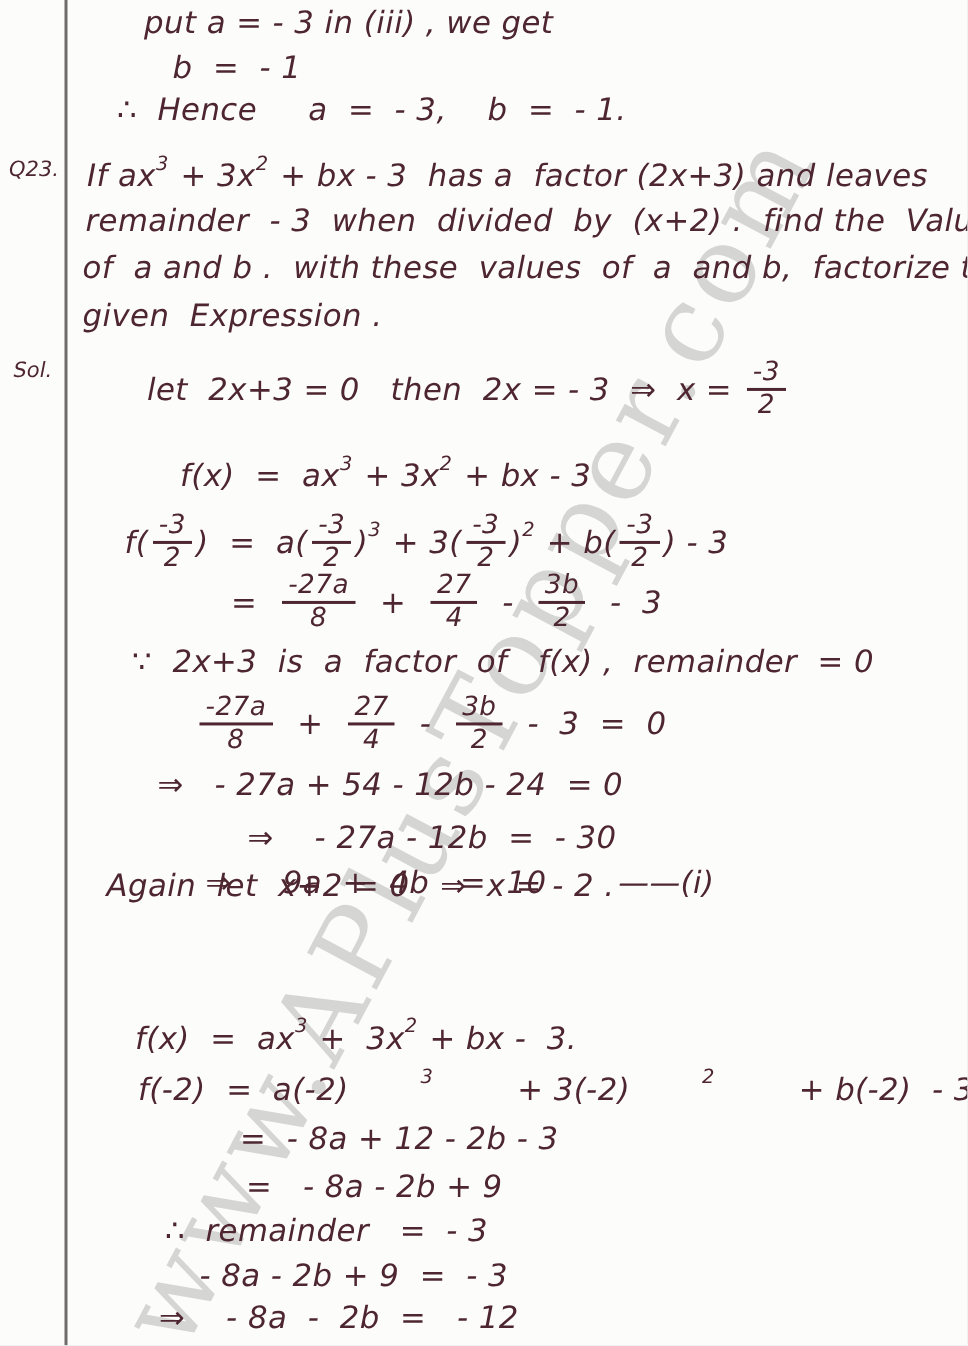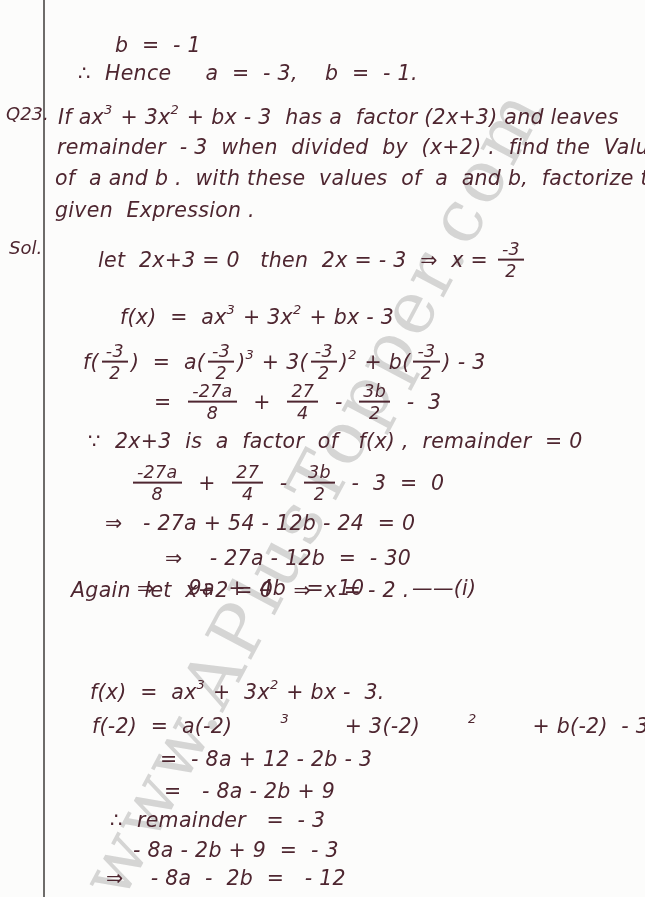--- a/index.html
+++ b/index.html
@@ -18,21 +18,21 @@
     position:absolute; left:312px; top:492px;
     transform:translate(-50%,-50%) rotate(-62deg);
     font-family:"DejaVu Serif", serif; font-style:normal;
     font-size:72px; letter-spacing:4px; white-space:nowrap;
     color:rgba(150,150,150,0.38);
     z-index:0;
     user-select:none;
   }
   .margin-note {
     position:absolute; transform:translateY(-50%);
-    font-size:18px; z-index:1; white-space:pre;
+    font-size:14px; z-index:1; white-space:pre;
   }
   .hw-line {
     position:absolute; transform:translateY(-50%);
     display:flex; align-items:center;
     white-space:pre; font-size:20.5px; letter-spacing:0.3px;
     z-index:1;
   }
   .run { display:inline-block; }
   .sup { font-size:13px; position:relative; top:-8px; margin:0 1px 0 0; }
   .frac {
@@ -44,20 +44,21 @@
 </style>
 </head>
 <body>
 
 <div class="page">
   <div class="margin-rule"></div>
   <div class="watermark">www.APlusTopper.com</div>
   <div class="margin-note" style="top:113px; left:6px;">Q23.</div>
   <div class="margin-note" style="top:247px; left:9px;text-align:right;">Sol.</div>
 
+<div class="hw-line" style="top: 15px; left: 96px;"><span class="run">put&nbsp;a&nbsp;=&nbsp;-&nbsp;3&nbsp;in&nbsp;(iii)&nbsp;,&nbsp;we&nbsp;get</span></div>
     <div class="hw-line" style="top: 45px; left: 115px;"><span class="run">b&nbsp;&nbsp;=&nbsp;&nbsp;-&nbsp;1</span></div>
     <div class="hw-line" style="top: 73px; left: 78px; text-align: center;"><span class="run">∴&nbsp;&nbsp;Hence&nbsp;&nbsp;&nbsp;&nbsp;&nbsp;a&nbsp;&nbsp;=&nbsp;&nbsp;-&nbsp;3,&nbsp;&nbsp;&nbsp;&nbsp;b&nbsp;&nbsp;=&nbsp;&nbsp;-&nbsp;1.</span></div>
     <div class="hw-line" style="top: 117px; left: 58px;"><span class="run">If&nbsp;ax</span><span class="sup">3</span><span class="run">&nbsp;+&nbsp;3x</span><span class="sup">2</span><span class="run">&nbsp;+&nbsp;bx&nbsp;-&nbsp;3&nbsp;&nbsp;has&nbsp;a&nbsp;&nbsp;factor&nbsp;(2x+3)&nbsp;and&nbsp;leaves</span></div>
     <div class="hw-line" style="top: 147px; left: 57px;"><span class="run">remainder&nbsp;&nbsp;-&nbsp;3&nbsp;&nbsp;when&nbsp;&nbsp;divided&nbsp;&nbsp;by&nbsp;&nbsp;(x+2)&nbsp;.&nbsp;&nbsp;find&nbsp;the&nbsp;&nbsp;Values</span></div>
     <div class="hw-line" style="top: 178px; left: 55px;"><span class="run">of&nbsp;&nbsp;a&nbsp;and&nbsp;b&nbsp;.&nbsp;&nbsp;with&nbsp;these&nbsp;&nbsp;values&nbsp;&nbsp;of&nbsp;&nbsp;a&nbsp;&nbsp;and&nbsp;b,&nbsp;&nbsp;factorize&nbsp;the</span></div>
     <div class="hw-line" style="top: 210px; left: 55px;"><span class="run">given&nbsp;&nbsp;Expression&nbsp;.</span></div>
     <div class="hw-line" style="top: 260px; left: 98px; justify-content: space-between;"><span class="run">let&nbsp;&nbsp;2x+3&nbsp;=&nbsp;0&nbsp;&nbsp;&nbsp;then&nbsp;&nbsp;2x&nbsp;=&nbsp;-&nbsp;3&nbsp;&nbsp;⇒&nbsp;&nbsp;x&nbsp;=&nbsp;</span><span class="frac"><span class="num">-3</span><span class="den">2</span></span></div>
     <div class="hw-line" style="top: 317px; left: 120px;"><span class="run">f(x)&nbsp;&nbsp;=&nbsp;&nbsp;ax</span><span class="sup">3</span><span class="run">&nbsp;+&nbsp;3x</span><span class="sup">2</span><span class="run">&nbsp;+&nbsp;bx&nbsp;-&nbsp;3</span></div>
     <div class="hw-line" style="top: 362px; left: 83px;"><span class="run">f(</span><span class="frac"><span class="num">-3</span><span class="den">2</span></span><span class="run">)&nbsp;&nbsp;=&nbsp;&nbsp;a(</span><span class="frac"><span class="num">-3</span><span class="den">2</span></span><span class="run">)</span><span class="sup">3</span><span class="run">&nbsp;+&nbsp;3(</span><span class="frac"><span class="num">-3</span><span class="den">2</span></span><span class="run">)</span><span class="sup">2</span><span class="run">&nbsp;+&nbsp;b(</span><span class="frac"><span class="num">-3</span><span class="den">2</span></span><span class="run">)&nbsp;-&nbsp;3</span></div>
     <div class="hw-line" style="top: 402px; left: 154px;"><span class="run">=&nbsp;&nbsp;</span><span class="frac"><span class="num">-27a</span><span class="den">8</span></span><span class="run">&nbsp;&nbsp;+&nbsp;&nbsp;</span><span class="frac"><span class="num">27</span><span class="den">4</span></span><span class="run">&nbsp;&nbsp;-&nbsp;&nbsp;</span><span class="frac"><span class="num">3b</span><span class="den">2</span></span><span class="run">&nbsp;&nbsp;-&nbsp;&nbsp;3</span></div>

